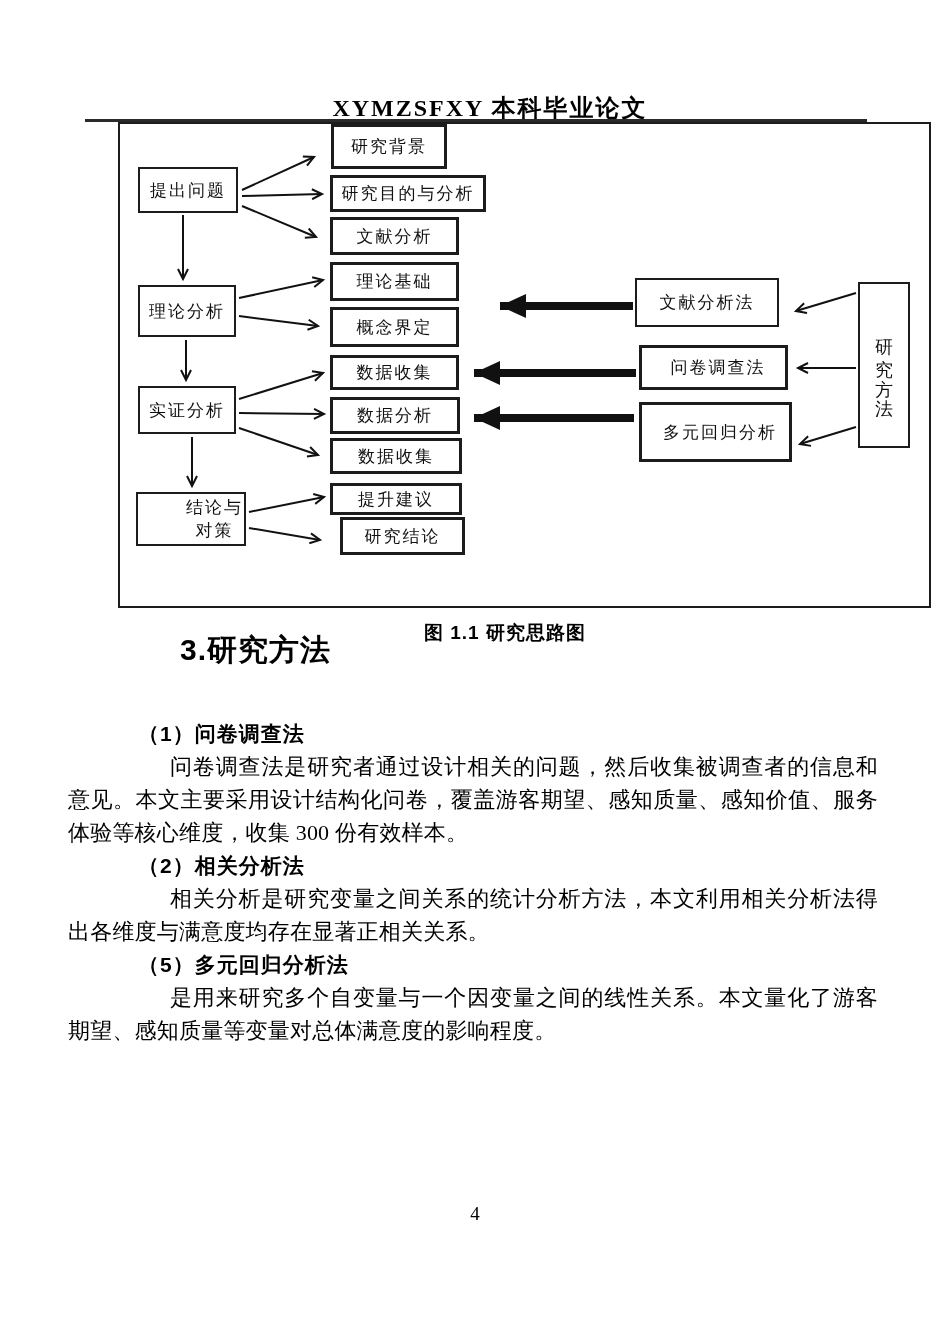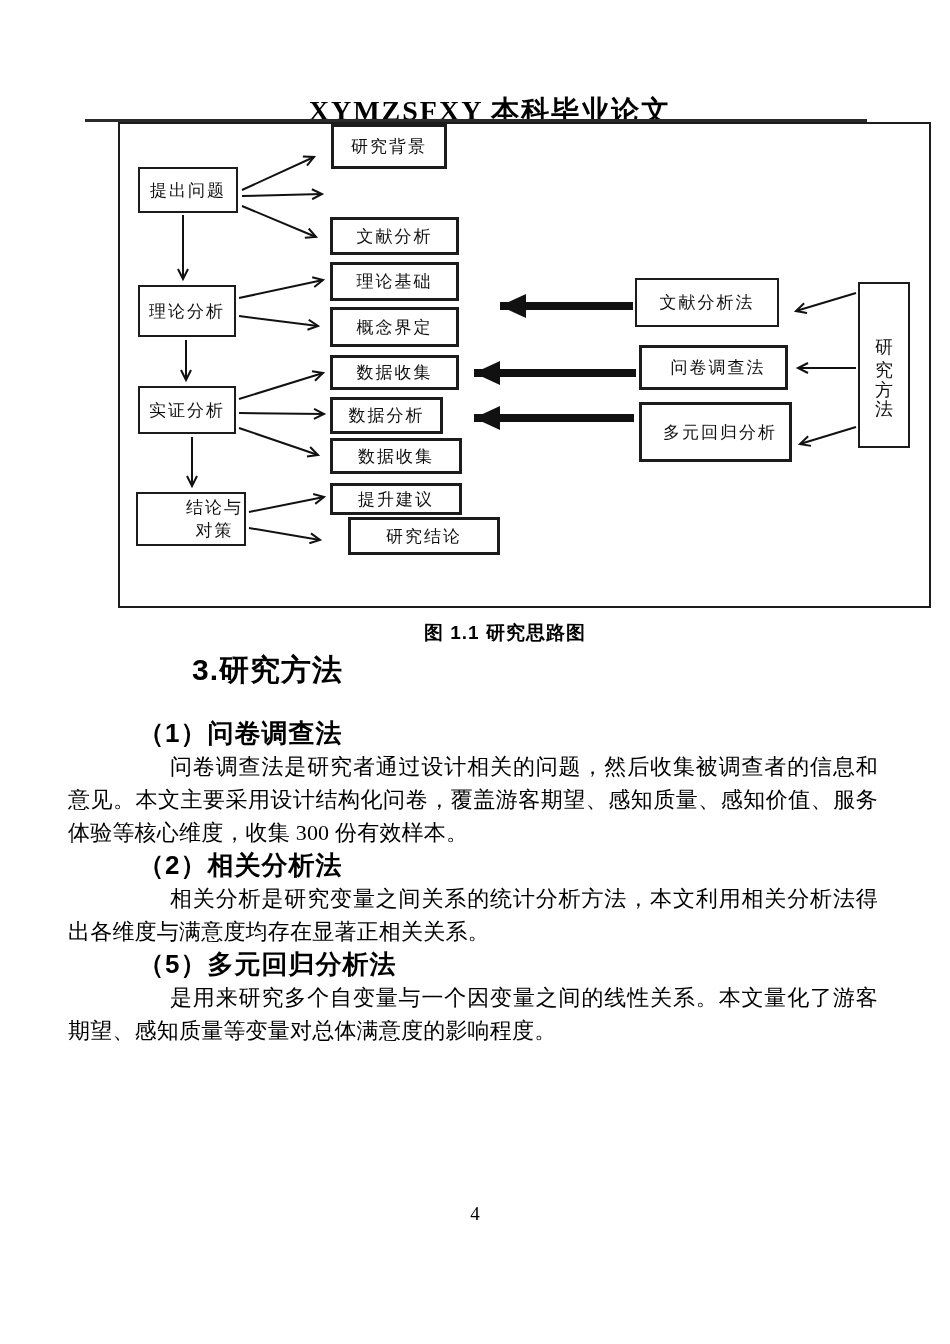--- a/index.html
+++ b/index.html
@@ -6,21 +6,21 @@
   #page{
     position:relative;width:950px;height:1344px;background:#ffffff;
     margin:0 auto;overflow:hidden;
     font-family:"Liberation Serif","DejaVu Serif",serif;color:#111;
   }
   
   .doc-header{
     position:absolute;top:92px;left:0;width:100%;text-align:center;
     padding-left:30px;box-sizing:border-box;
     font-family:"Liberation Serif","DejaVu Serif",serif;
-    font-size:28px;font-weight:bold;letter-spacing:2px;color:#000;
+    font-size:24px;font-weight:bold;letter-spacing:2px;color:#000;
   }
   .header-rule{position:absolute;top:119px;left:85px;width:782px;height:3px;background:#2a2a2a;}
   
   .flow-frame{position:absolute;left:118px;top:122px;width:813px;height:486px;border:2px solid #1c1c1c;box-sizing:border-box;}
   .fc-box{
     position:absolute;display:flex;align-items:center;justify-content:center;
     box-sizing:border-box;background:#fff;border:2px solid #1c1c1c;
     font-size:17px;letter-spacing:2px;color:#111;text-align:center;z-index:2;
   }
   .fc-box.mid{border-width:3px;}
@@ -34,29 +34,29 @@
     font-size:18px;letter-spacing:20px;color:#111;
     font-family:"Liberation Serif","DejaVu Serif",serif;
   }
   .arrows-layer{position:absolute;left:0;top:0;width:950px;height:620px;z-index:1;}
   
   .fig-caption{
     position:absolute;top:620px;left:0;width:100%;text-align:center;padding-left:60px;box-sizing:border-box;
     font-family:"Liberation Sans","DejaVu Sans",sans-serif;font-weight:bold;font-size:19px;color:#000;letter-spacing:1px;
   }
   .section-title{
-    position:absolute;top:650px;left:180px;
-    font-family:"Liberation Sans","DejaVu Sans",sans-serif;font-weight:bold;font-size:30px;color:#000;letter-spacing:1px;margin-left:12px;
+    position:absolute;top:630px;left:180px;
+    font-family:"Liberation Sans","DejaVu Sans",sans-serif;font-weight:bold;font-size:30px;color:#000;letter-spacing:1px;
   }
   .body-flow{
     position:absolute;top:717px;left:68px;width:810px;
     font-size:22px;line-height:33px;text-align:justify;color:#000;
   }
   .sub-heading{
-    font-family:"Liberation Sans","DejaVu Sans",sans-serif;font-weight:bold;font-size:26px;
+    font-family:"Liberation Sans","DejaVu Sans",sans-serif;font-weight:bold;font-size:21px;
     text-indent:70px;margin:0;letter-spacing:1px;
   }
   .para{margin:0;text-indent:102px;letter-spacing:0.2px;}
   .page-number{
     position:absolute;top:1203px;left:0;width:100%;text-align:center;
     font-size:19px;color:#000;
   }
 </style>
 </head>
 <body>
@@ -101,28 +101,29 @@
       <line x1="634" y1="418" x2="474" y2="418" marker-end="url(#thickhead)"></line>
     </g>
   </svg>
 
   <div class="fc-box" style="left:138px;top:167px;width:100px;height:46px;">提出问题</div>
   <div class="fc-box" style="left:138px;top:285px;width:98px;height:52px;">理论分析</div>
   <div class="fc-box" style="left:138px;top:386px;width:98px;height:48px;">实证分析</div>
   <div class="fc-box" style="left:136px;top:492px;width:110px;height:54px;padding-left:47px;">结论与对策</div>
 
   <div class="fc-box mid" style="left:331px;top:124px;width:116px;height:45px;">研究背景</div>
+  <div class="fc-box mid" style="left:330px;top:175px;width:156px;height:37px;">研究目的与分析</div>
   <div class="fc-box mid" style="left:330px;top:217px;width:129px;height:38px;">文献分析</div>
   <div class="fc-box mid" style="left:330px;top:262px;width:129px;height:39px;">理论基础</div>
   <div class="fc-box mid" style="left:330px;top:307px;width:129px;height:40px;">概念界定</div>
   <div class="fc-box mid" style="left:330px;top:355px;width:129px;height:35px;">数据收集</div>
-  <div class="fc-box mid" style="left:330px;top:397px;width:113px;height:37px;">数据分析</div>
+  <div class="fc-box mid" style="left:330px;top:397px;width:130px;height:37px;">数据分析</div>
   <div class="fc-box mid" style="left:330px;top:438px;width:132px;height:36px;">数据收集</div>
   <div class="fc-box mid" style="left:330px;top:483px;width:132px;height:32px;">提升建议</div>
-  <div class="fc-box mid" style="left:348px;top:517px;width:152px;height:38px;">研究结论</div>
+  <div class="fc-box mid" style="left:340px;top:517px;width:125px;height:38px;">研究结论</div>
 
   <div class="fc-box" style="left:635px;top:278px;width:144px;height:49px;">文献分析法</div>
   <div class="fc-box thick" style="left:639px;top:345px;width:149px;height:45px;">问卷调查法</div>
   <div class="fc-box thick" style="left:639px;top:402px;width:153px;height:60px;">多元回归分析</div>
 
   <div class="fc-root" style="left:858px;top:282px;width:52px;height:166px;">
     <span>研究方法</span>
   </div>
 
   <div class="fig-caption">图 1.1 研究思路图</div>

